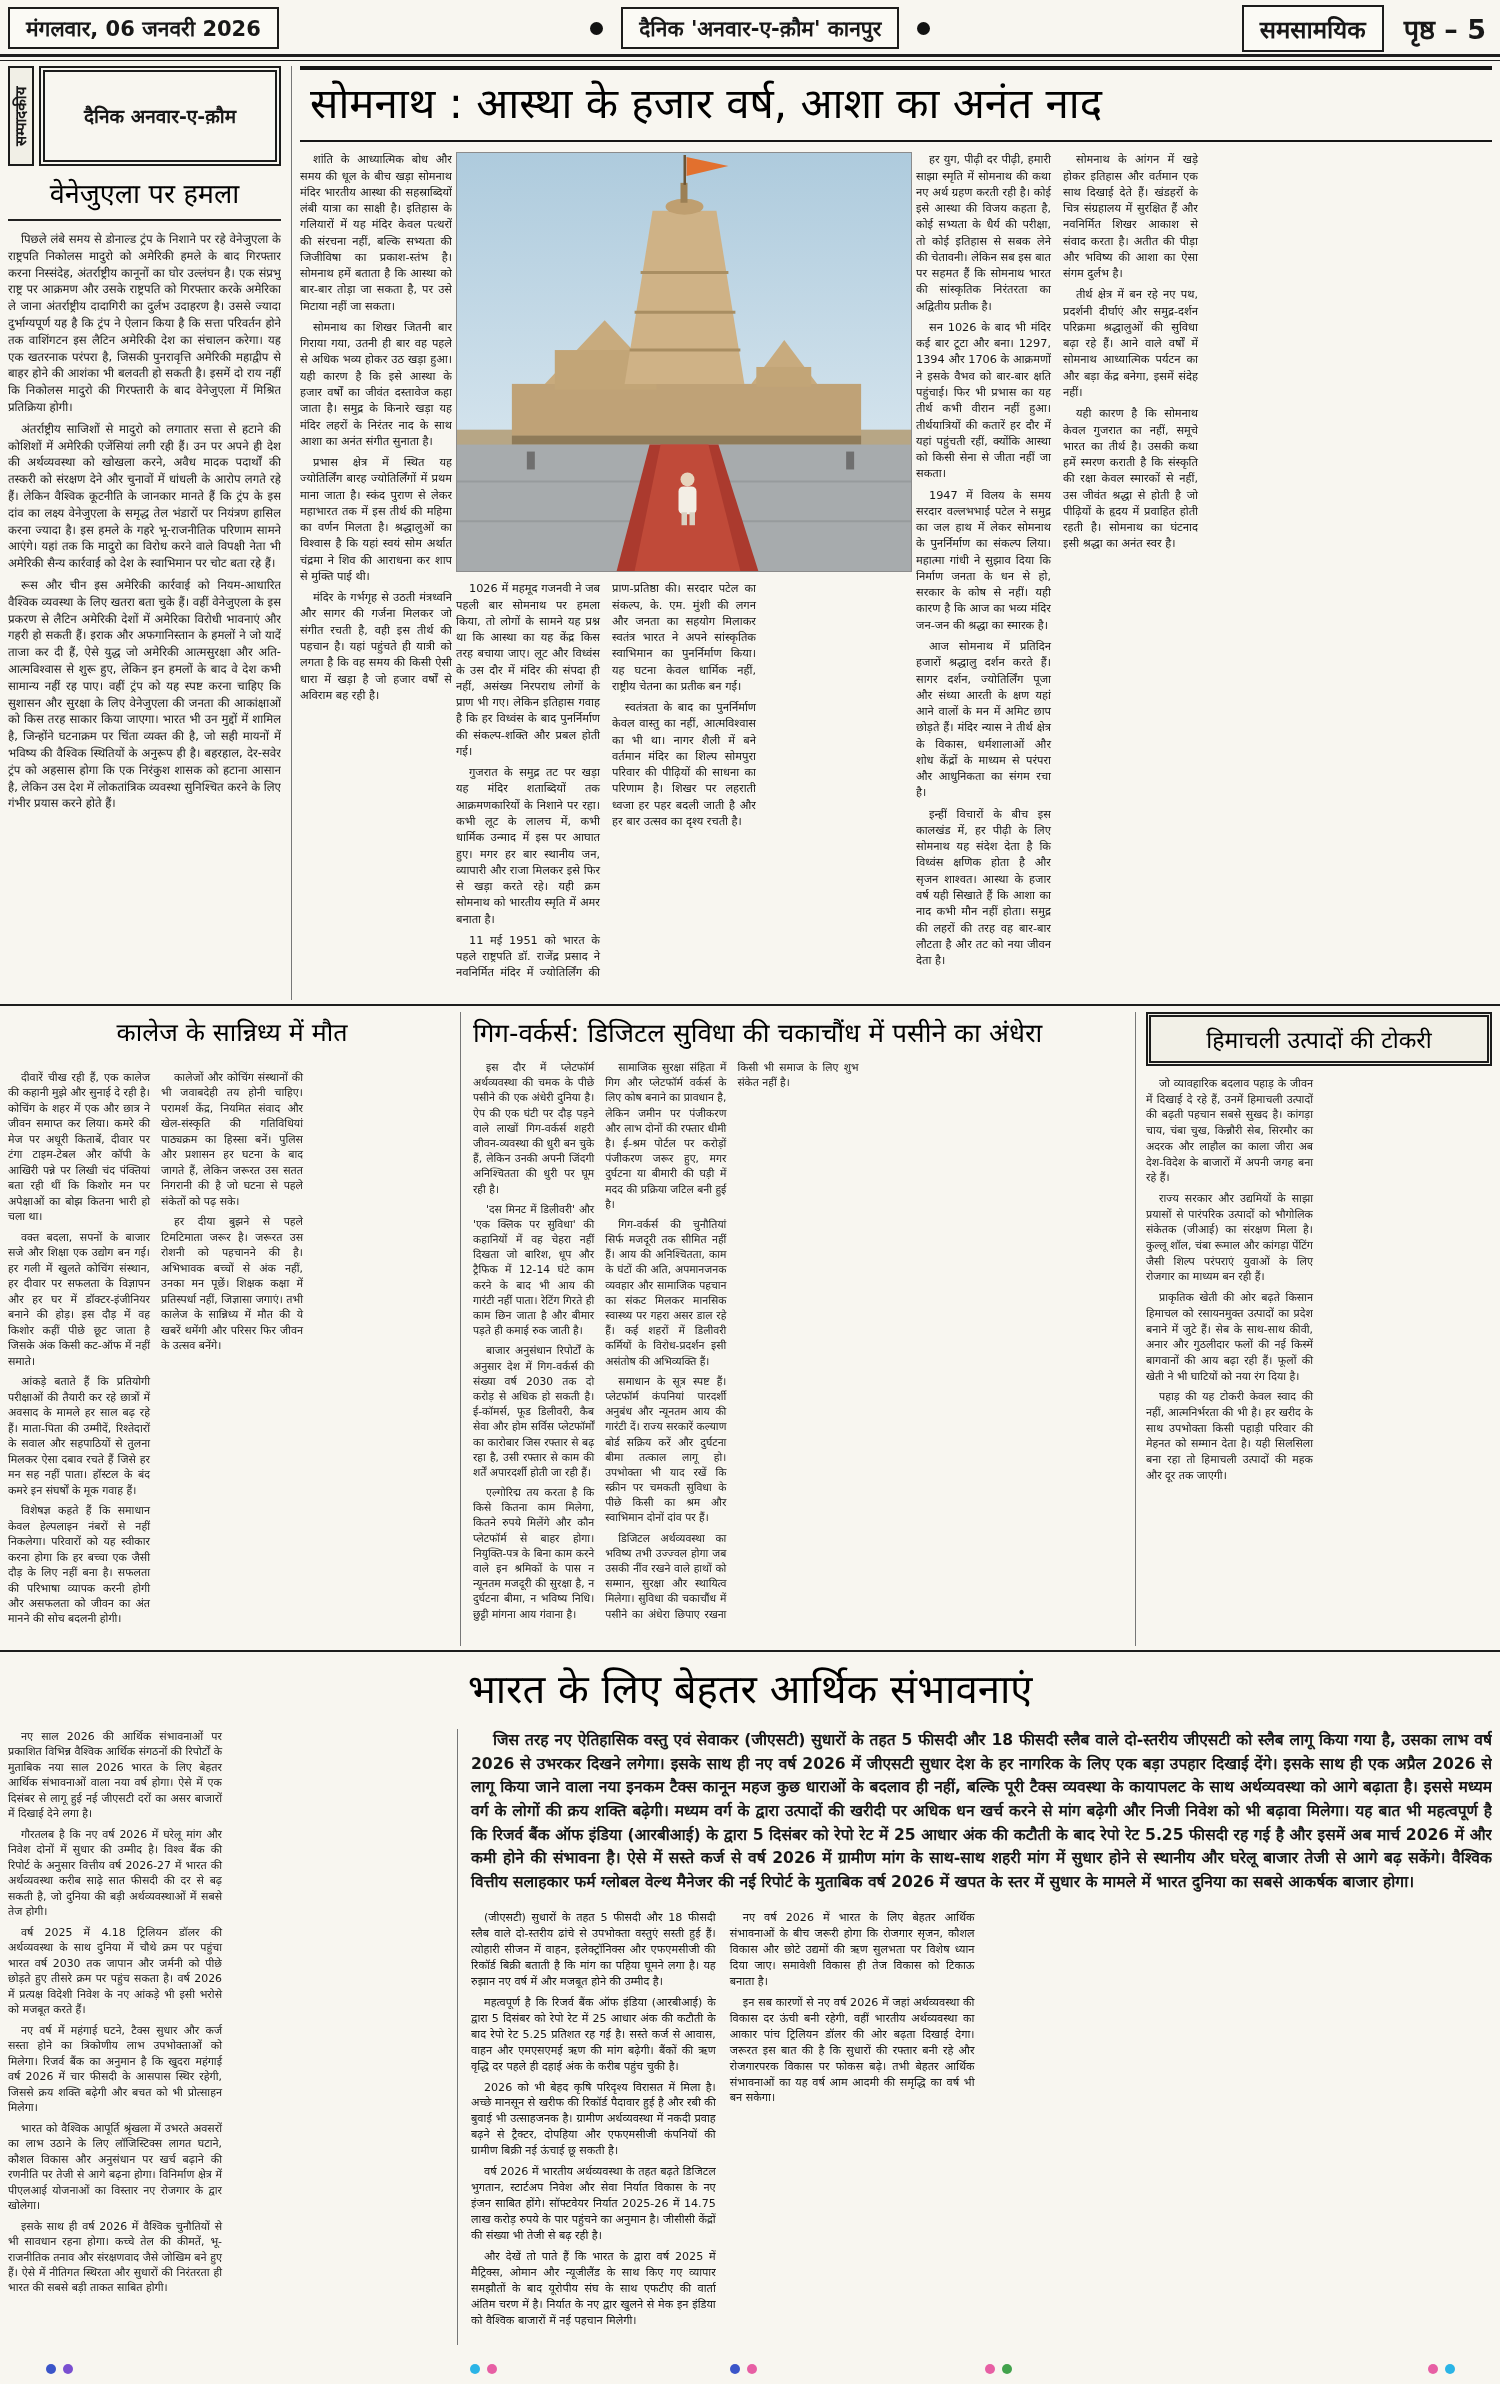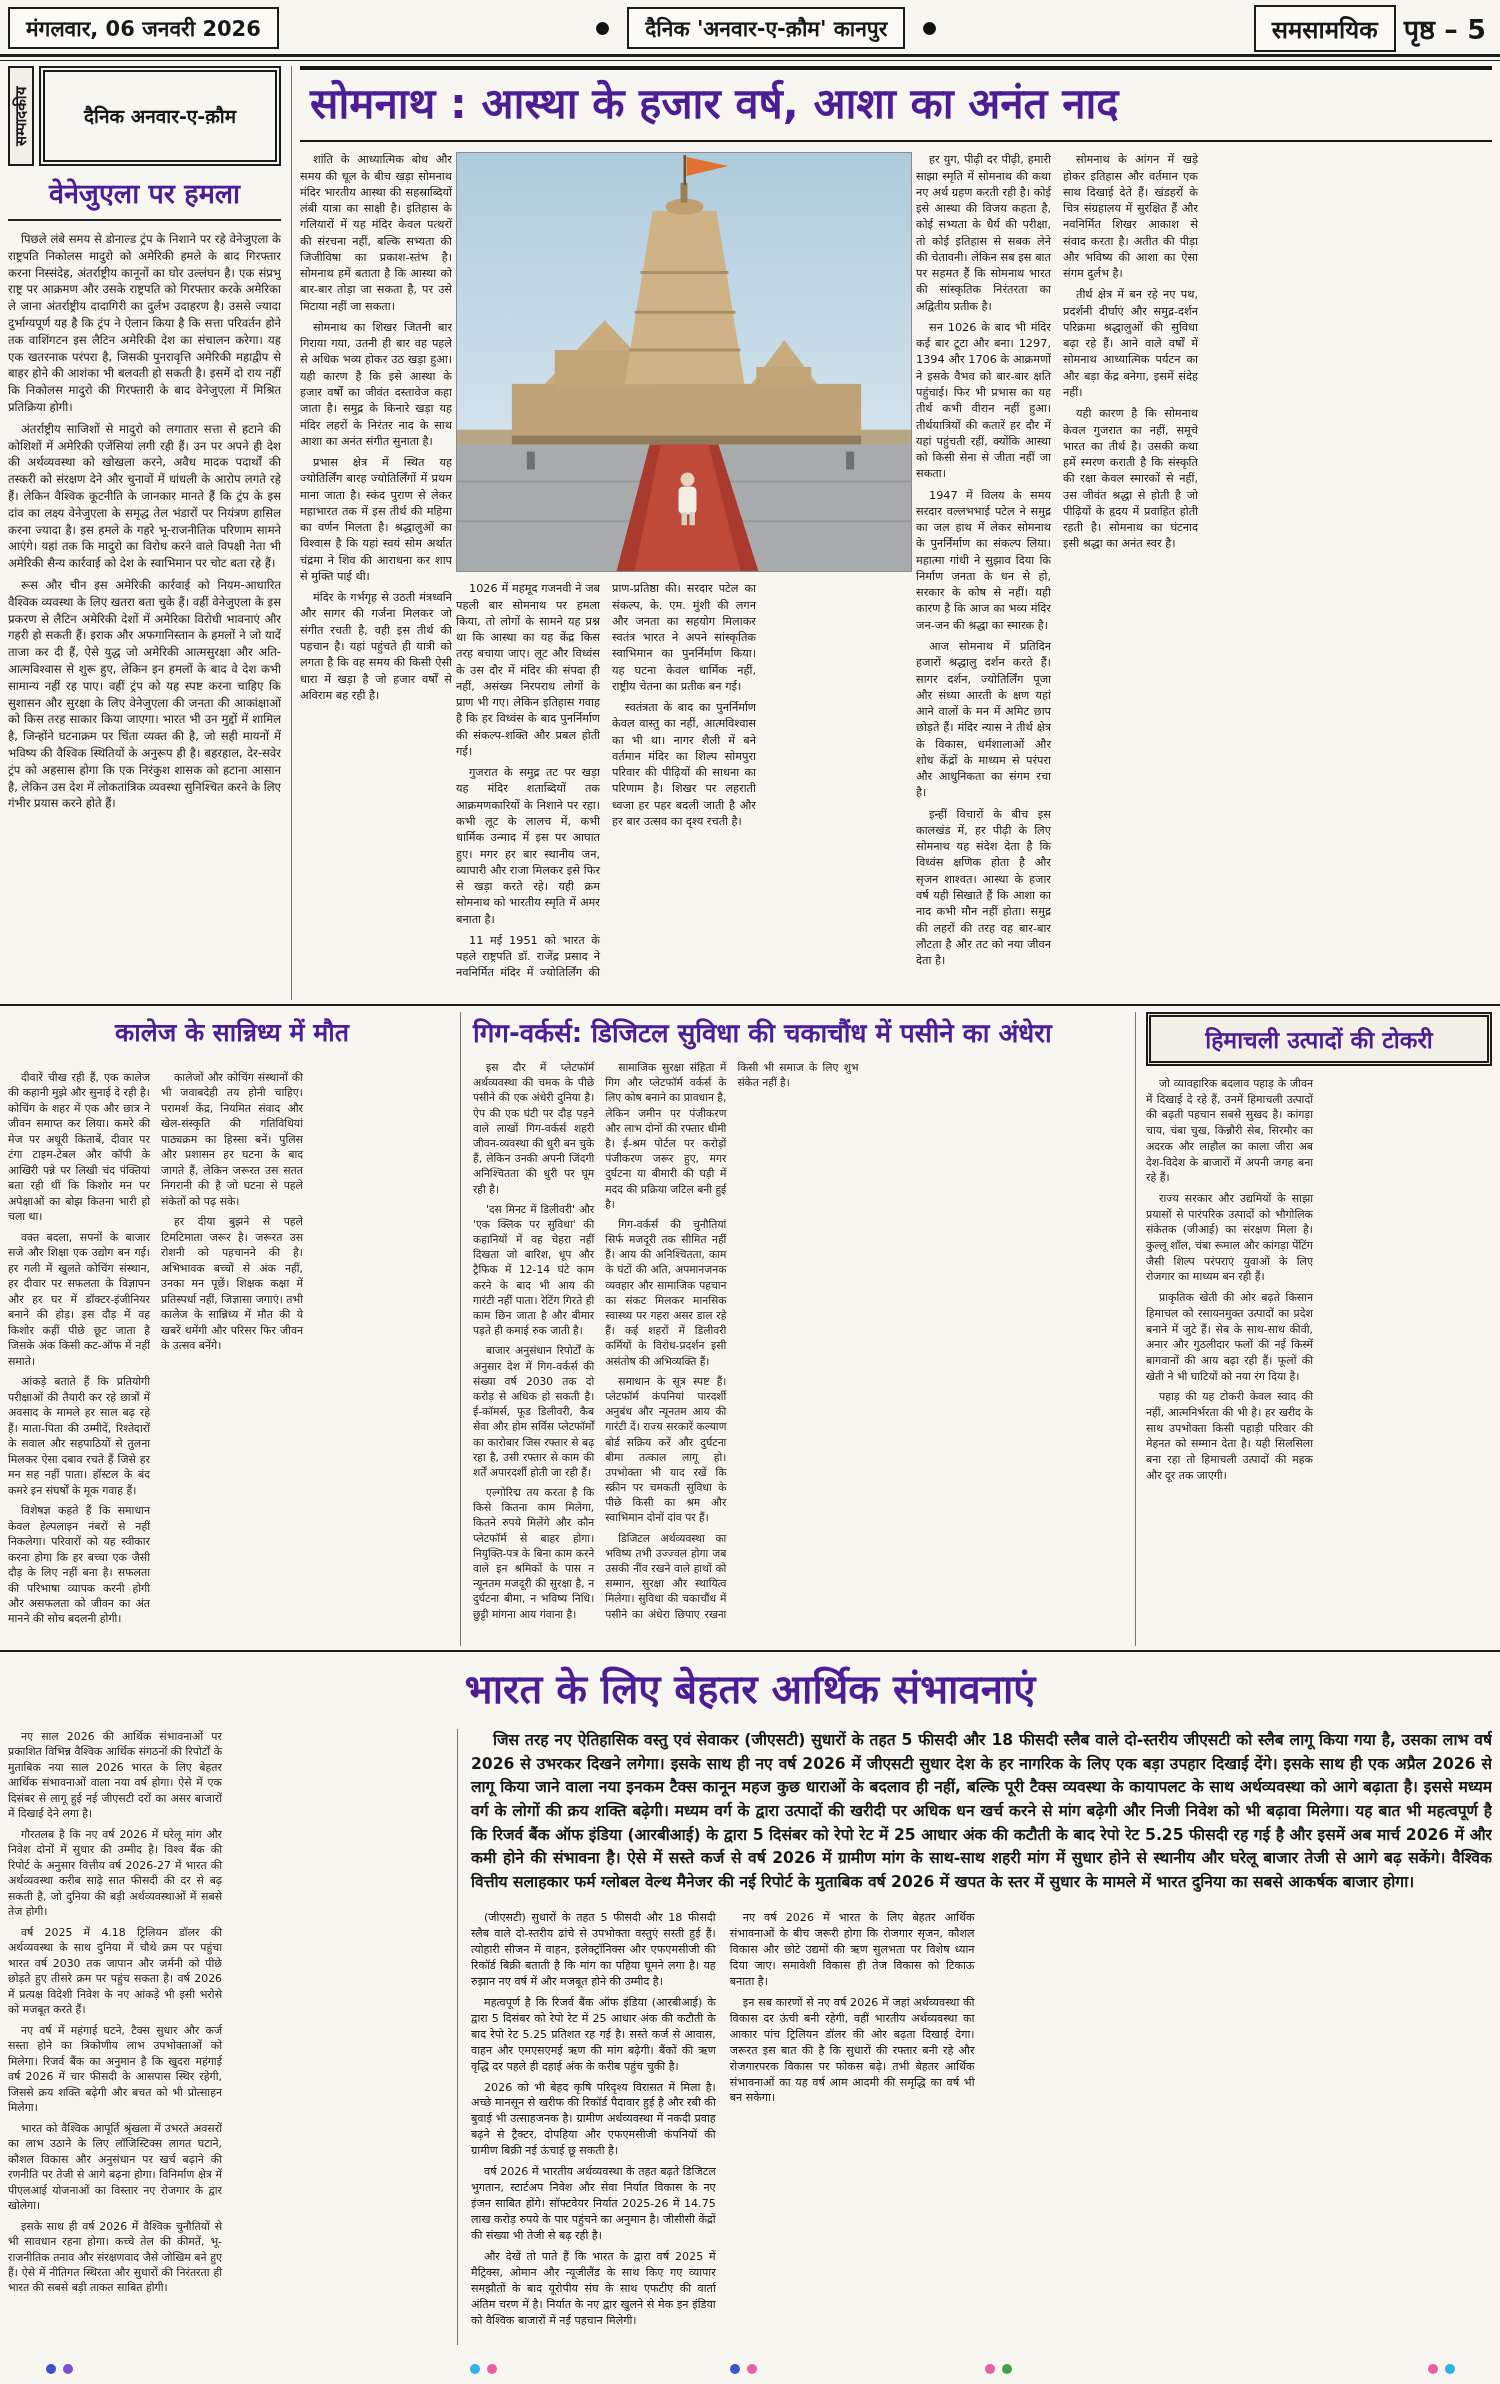--- a/index.html
+++ b/index.html
@@ -2,25 +2,25 @@
 <html lang="hi"><head>
 <meta charset="utf-8">
 <style>
   *{box-sizing:border-box;margin:0;padding:0}
   html,body{width:1500px;height:2384px}
   body{
     background:#f8f6f0;color:#181818;position:relative;overflow:hidden;
     font-family:"DejaVu Sans","Liberation Sans",sans-serif;
   }
   p{text-align:justify;margin:0 0 5px;text-indent:13px}
-  h1,h2{font-weight:bold;color:#4c1d95}
+  h1,h2{font-weight:normal;color:#000000}
 
   
   .topbar{position:absolute;top:6px;left:8px;right:8px;height:44px;
-    display:flex;align-items:center;justify-content:space-between;gap:2px}
+    display:flex;align-items:center;justify-content:space-between;gap:14px}
   .hd-box{border:2px solid #1c1c1c;padding:5px 16px;font-weight:bold;font-size:21px;white-space:nowrap;background:#fbfaf5}
   .hd-center{display:flex;align-items:center;gap:18px;flex:1;justify-content:center}
   .dot{width:13px;height:13px;border-radius:50%;background:#121212;display:inline-block}
   .hd-section{font-size:24px}
   .hd-page{font-size:27px;font-weight:bold;padding:0 6px}
   .header-rule{position:absolute;top:54px;left:0;right:0;height:7px;
     border-top:3px solid #1e1e1e;border-bottom:1px solid #1e1e1e}
 
   
   .editorial{position:absolute;left:8px;top:66px;width:284px;height:934px;

